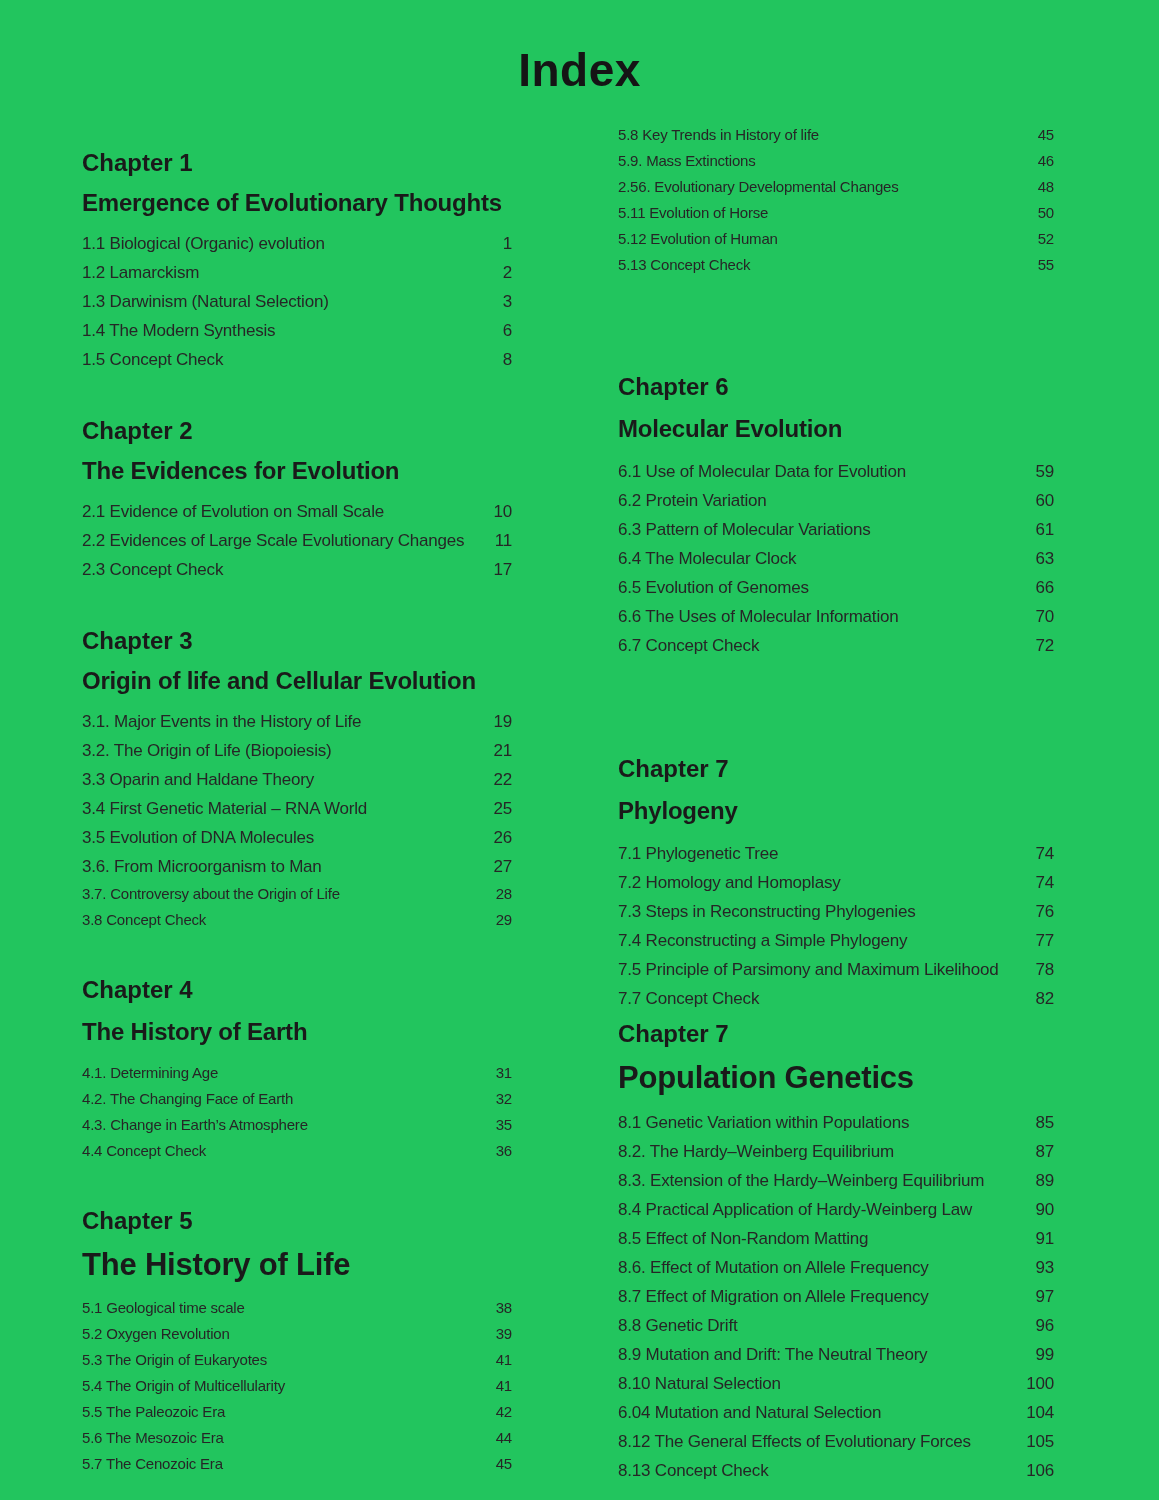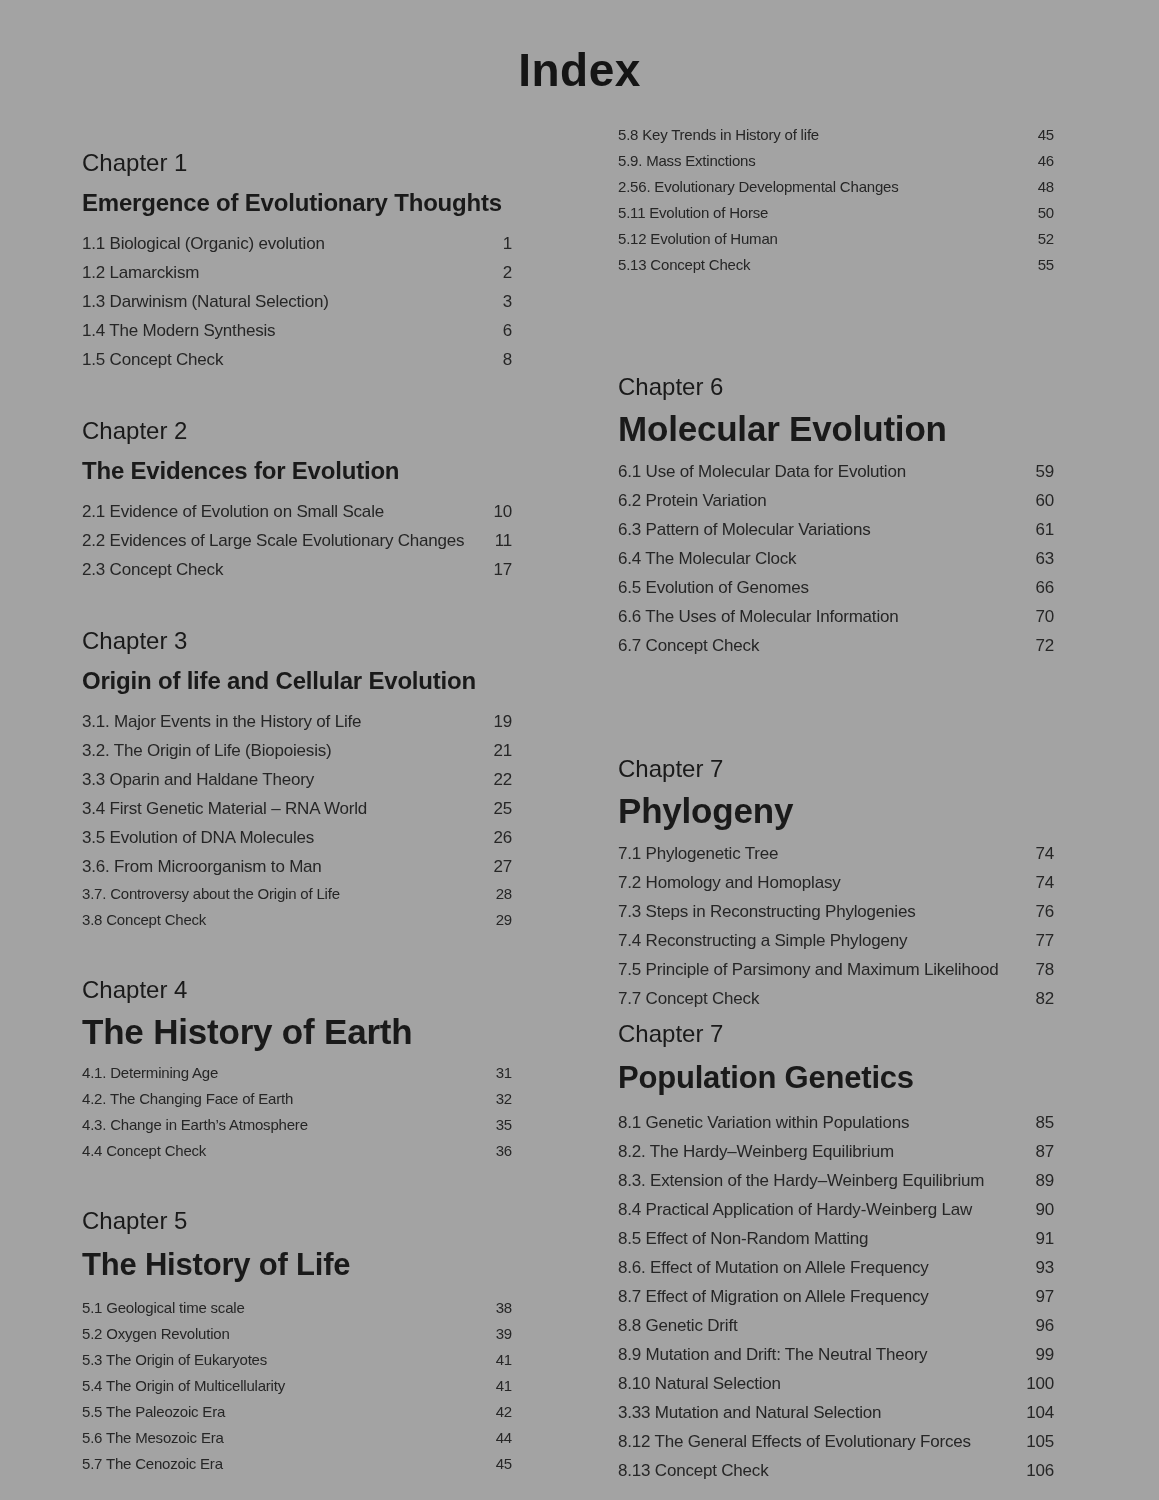--- a/index.html
+++ b/index.html
@@ -6,21 +6,21 @@
   html, body { background: #ffffff; }
   body {
     font-family: "Liberation Sans", "DejaVu Sans", sans-serif;
     color: #1f1f1f;
     -webkit-font-smoothing: antialiased;
   }
   .page {
     position: relative;
     width: 1159px;
     height: 1500px;
-    background: #a3a3a3;
+    background: #22c55e;
     overflow: hidden;
   }
   .page-title {
     text-align: center;
     font-size: 46px;
     font-weight: 700;
     line-height: 52px;
     padding-top: 44px;
     letter-spacing: 0.5px;
     color: #151515;
@@ -34,35 +34,35 @@
   .col-left  { width: 430px; padding-top: 36px; }
   .col-right { width: 436px; margin-left: 106px; }
 
   .toc-section { margin-top: 42px; }
   .col .toc-section:first-child { margin-top: 0; }
   .toc-section.spacing-wide  { margin-top: 94px; }
   .toc-section.spacing-tight { margin-top: 6px; }
 
   .chapter-label {
     font-size: 24px;
-    font-weight: 400;
+    font-weight: 700;
     line-height: 30px;
     white-space: nowrap;
     color: #1a1a1a;
   }
   .chapter-title {
     font-size: 24px;
     font-weight: 700;
     line-height: 32px;
     margin-top: 9px;
     white-space: nowrap;
     color: #1a1a1a;
     letter-spacing: -0.2px;
   }
-  .toc-section.title-md .chapter-title { font-size: 35px; line-height: 36px; }
+  .toc-section.title-md .chapter-title { font-size: 24px; line-height: 36px; }
   .toc-section.title-lg .chapter-title { font-size: 31px; line-height: 40px; }
 
   .toc-items { margin-top: 10px; }
   .toc-item {
     display: flex;
     justify-content: space-between;
     align-items: baseline;
     gap: 8px;
     font-size: 17px;
     line-height: 29px;
@@ -352,21 +352,21 @@
   </div>
             <div class="toc-item">
     <span class="toc-label">8.9 Mutation and Drift: The Neutral Theory</span>
     <span class="toc-page">99</span>
   </div>
             <div class="toc-item">
     <span class="toc-label">8.10 Natural Selection</span>
     <span class="toc-page">100</span>
   </div>
             <div class="toc-item">
-    <span class="toc-label">3.33 Mutation and Natural Selection</span>
+    <span class="toc-label">6.04 Mutation and Natural Selection</span>
     <span class="toc-page">104</span>
   </div>
             <div class="toc-item">
     <span class="toc-label">8.12 The General Effects of Evolutionary Forces</span>
     <span class="toc-page">105</span>
   </div>
             <div class="toc-item">
     <span class="toc-label">8.13 Concept Check</span>
     <span class="toc-page">106</span>
   </div>

